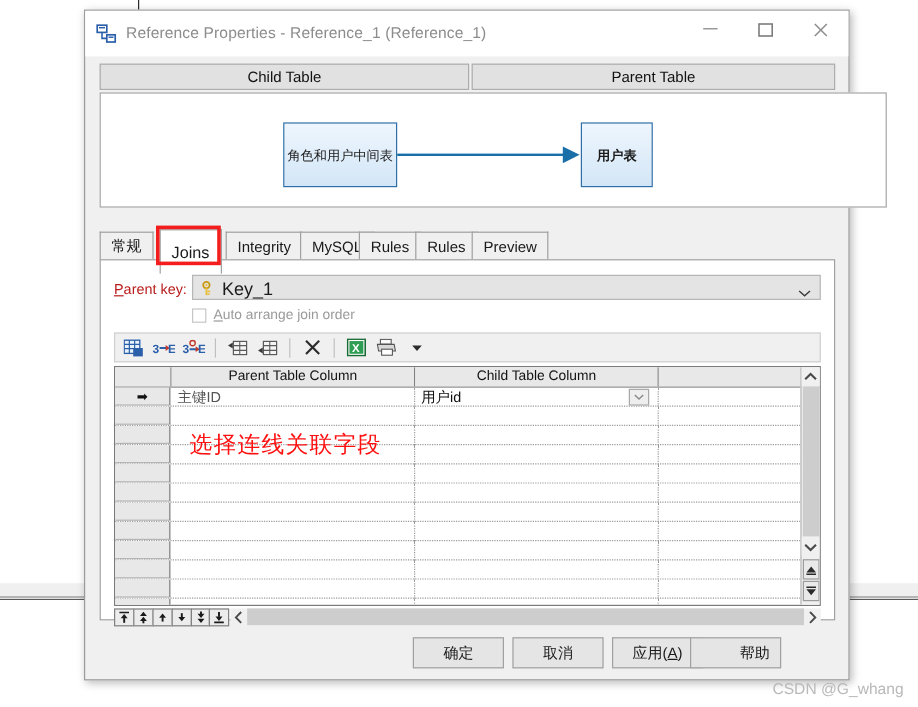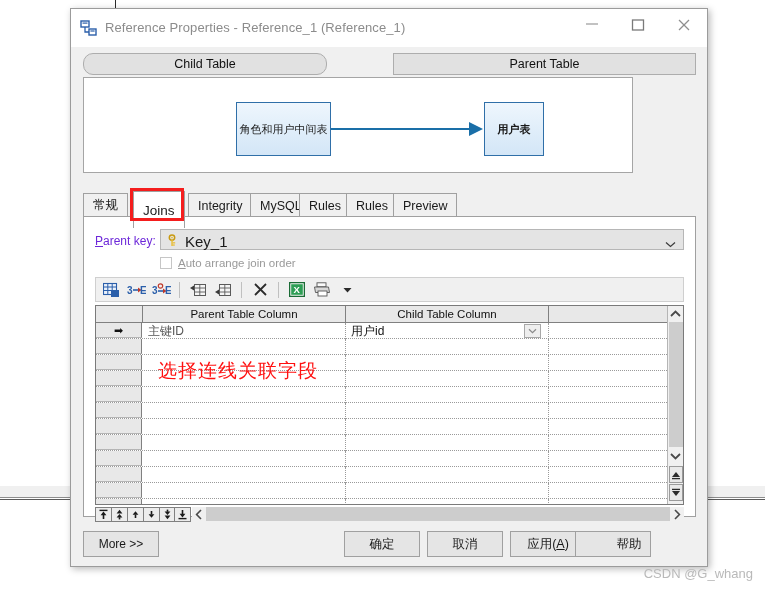--- a/index.html
+++ b/index.html
@@ -93,26 +93,26 @@
   .table-hdr {
     position: absolute;
     top: 0; height: 22px;
     background: #e1e1e1;
     border: 1px solid #adadad;
     box-sizing: border-box;
     font-size: 12.5px;
     color: #111;
     display: flex; align-items: center; justify-content: center;
   }
-  #hdr-child  { left: 0px;   width: 244px; border-radius: 10px; }
+  #hdr-child  { left: 0px;   width: 308px; }
   #hdr-parent { left: 310px; width: 303px; }
   #canvas {
     position: absolute;
     left: 0; top: 24px;
-    width: 550px; height: 96px;
+    width: 656px; height: 96px;
     background: #ffffff;
     border: 1px solid #a5a5a5;
     box-sizing: border-box;
   }
   .ent-box {
     position: absolute;
     border: 1px solid #2f6fa8;
     background: linear-gradient(180deg, #eef6fd 0%, #d3e6f7 100%);
     box-sizing: border-box;
     display: flex; align-items: center; justify-content: center;
@@ -177,21 +177,21 @@
     left: 12px; top: 207px;
     width: 613px; height: 301px;
     background: #ffffff;
     border: 1px solid #a0a0a0;
     box-sizing: border-box;
   }
   #pk-label {
     position: absolute;
     left: 11px; top: 17px;
     font-size: 12px;
-    color: #6d28d9;
+    color: #b91c1c;
     white-space: nowrap;
   }
   #pk-combo {
     position: absolute;
     left: 76px; top: 12px;
     width: 524px; height: 21px;
     background: #e4e4e4;
     border: 1px solid #b6b6b6;
     box-sizing: border-box;
   }
@@ -770,21 +770,20 @@
           <svg width="8" height="11" viewBox="0 0 8 11">
               <polyline points="2,1 6.4,5.5 2,10" fill="none" stroke="#4a4a4a" stroke-width="1.6"></polyline>
             </svg>
         </div>
       </div>
     </div>
 
   </div>
 
   <div id="footer">
-    <div class="dlgbtn" id="btn-more">More &gt;&gt;</div>
     <div class="dlgbtn" id="btn-ok">确定</div>
     <div class="dlgbtn" id="btn-cancel">取消</div>
     <div class="dlgbtn" id="btn-apply">
         <span><span>应用(</span><span class="u">A</span><span>)</span></span>
       </div>
     <div class="dlgbtn" id="btn-help">帮助</div>
   </div>
 
 </div>
 

